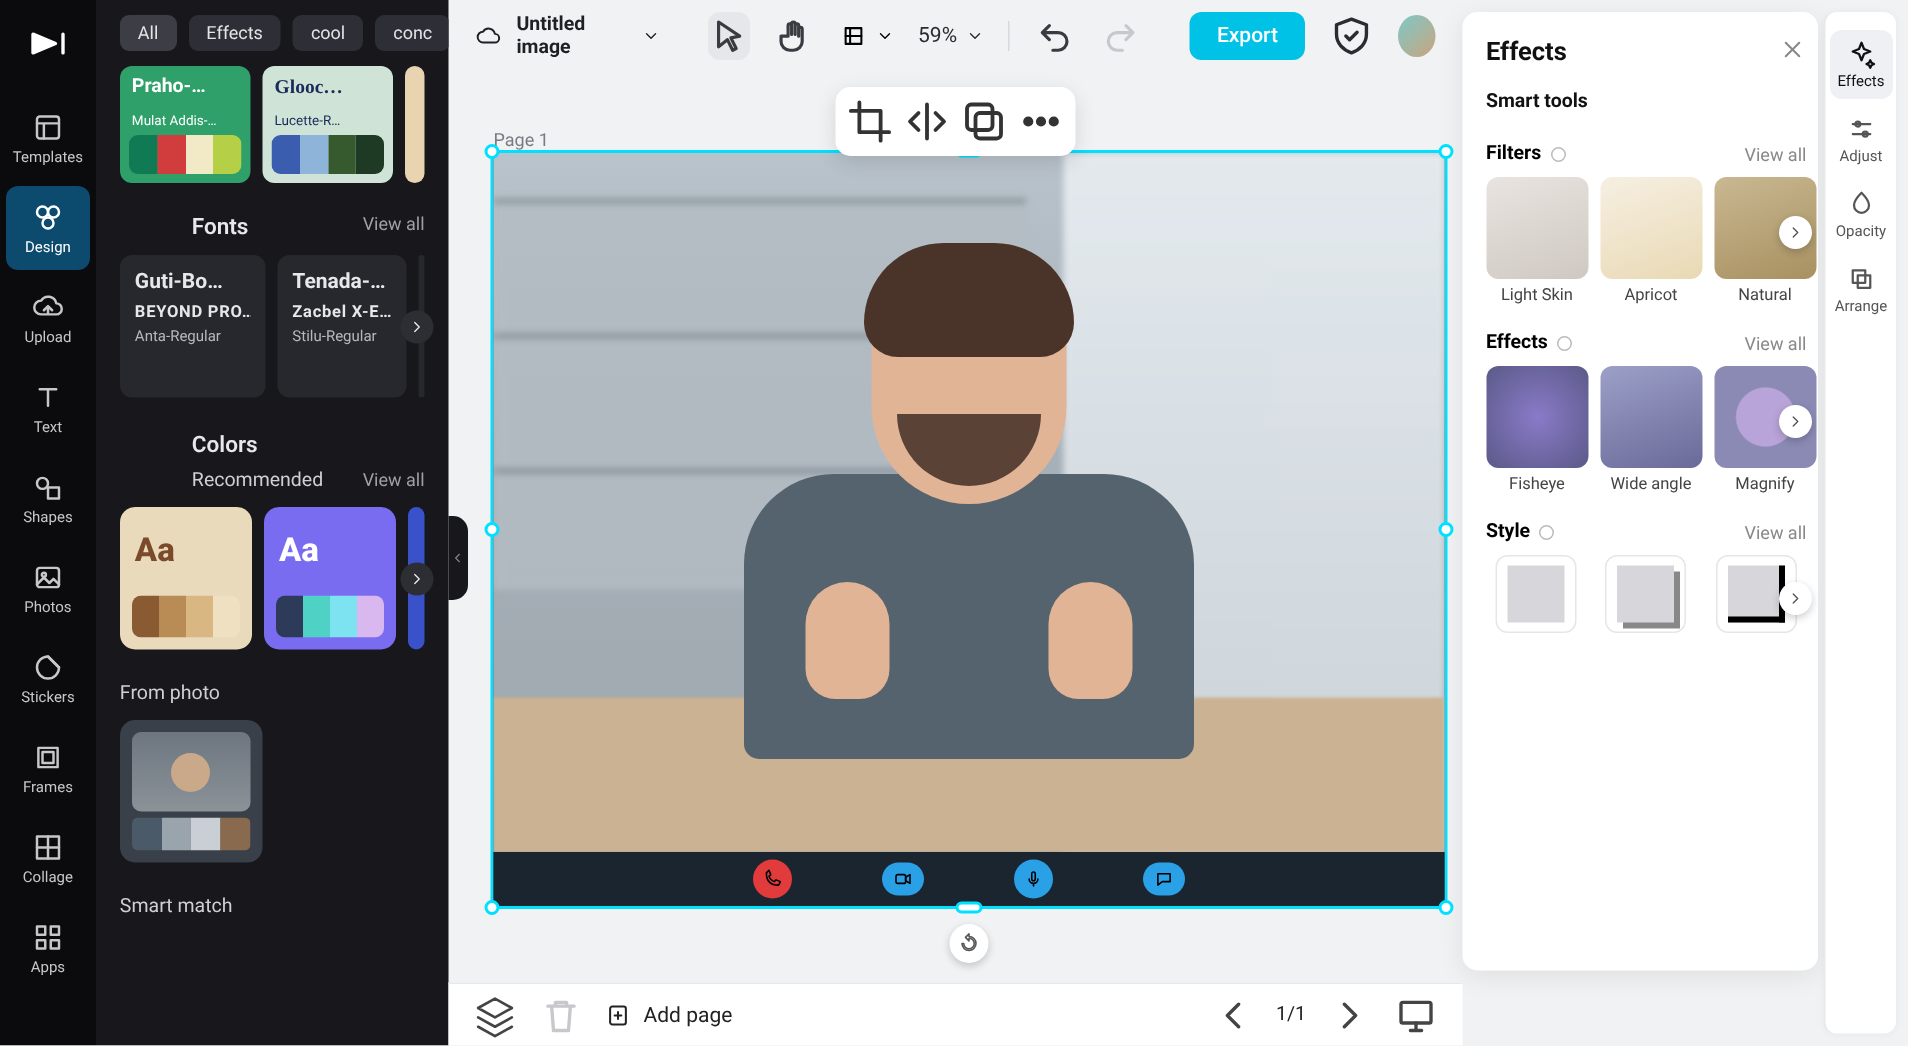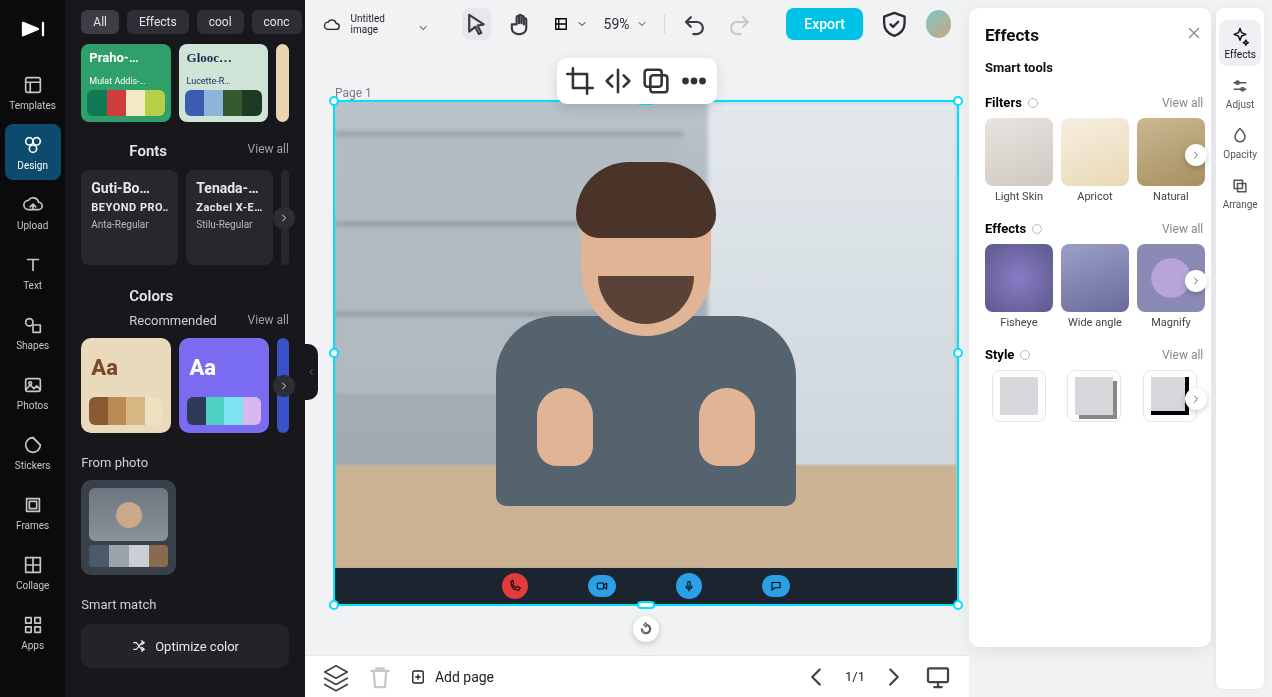--- a/index.html
+++ b/index.html
@@ -47,21 +47,21 @@
 .photo-sw .ph{flex:1; background:linear-gradient(180deg,#6d7680,#8b9298); position:relative; margin:8px 8px 4px; border-radius:6px; display:flex; align-items:center; justify-content:center;}
 .photo-sw .ph .head{width:26px;height:26px;border-radius:50%;background:#caa98a;}
 .photo-sw .bar{height:22px;display:flex;margin:0 8px 8px;border-radius:4px;overflow:hidden;}
 .photo-sw .bar span{flex:1;}
 
 .opt-btn{ background:#232329; color:#e8e8ea; border:none; width:100%; padding:14px; border-radius:10px; font-size:13px; display:flex; align-items:center; justify-content:center; gap:8px; cursor:pointer; }
 
 
 .stage-wrap{ flex:1; display:flex; flex-direction:column; position:relative; }
 .topbar{ height:48px; display:flex; align-items:center; padding:0 18px; gap:16px; }
-.topbar .doc{ display:flex; align-items:flex-end; gap:10px; color:#1f1f24; font-size:10px; }
+.topbar .doc{ display:flex; align-items:center; gap:10px; color:#1f1f24; font-size:13px;font-weight:bold; }
 .topbar .spacer{ flex:1; }
 .tb-btn{ width:32px; height:32px; display:flex; align-items:center; justify-content:center; border-radius:8px; color:#3a3a40; cursor:pointer; }
 .tb-btn.active{ background:#e6e7ea; }
 .tb-group{ display:flex; align-items:center; gap:6px; }
 .zoom{ font-size:14px; color:#2b2b30; display:flex; align-items:center; gap:6px; }
 .export-btn{ background:#00c2e6; color:#fff; border:none; padding:8px 18px; border-radius:8px; font-size:14px; font-weight:500; cursor:pointer; }
 .shield{ width:34px;height:34px;display:flex;align-items:center;justify-content:center;color:#2b2b30;cursor:pointer; }
 .avatar{ width:28px;height:28px;border-radius:50%;background:linear-gradient(135deg,#7ec8c8,#c8a57e);cursor:pointer; }
 
 
@@ -315,26 +315,20 @@
       </div>
     <div class="bar">
         <span style="background:#4a5a68"></span>
         <span style="background:#9aa4ad"></span>
         <span style="background:#c9cfd4"></span>
         <span style="background:#8a6a4e"></span>
       </div>
   </div>
 
   <div style="font-size:13px;color:#d0d0d4;margin-bottom:12px">Smart match</div>
-  <button class="opt-btn">
-    <svg viewBox="0 0 24 24" width="16" height="16">
-        <path d="M4 7h4l8 10h4m0-10h-4L8 17H4m12-13l4 3-4 3m0 4l4 3-4 3"></path>
-      </svg>
-    <span>Optimize color</span>
-  </button>
 </div>
 
 <div class="stage-wrap">
   <div class="topbar">
     <div class="doc">
       <svg viewBox="0 0 24 24" width="20" height="20">
           <path d="M7 18a5 5 0 010-10 6 6 0 0111 2 4 4 0 010 8H7z"></path>
         </svg>
       <span>Untitled image</span>
       <svg viewBox="0 0 24 24" width="14" height="14">

